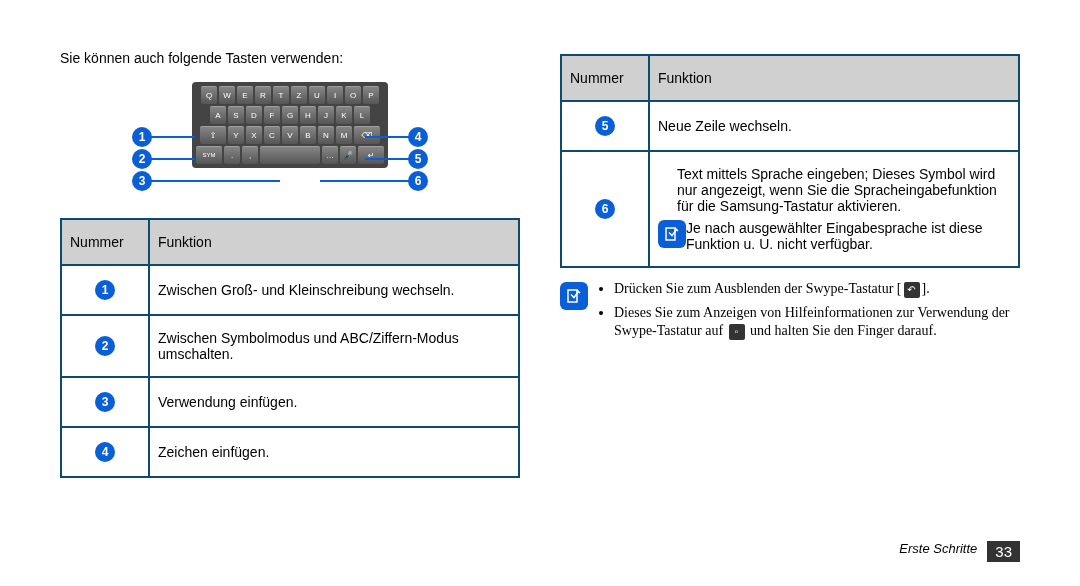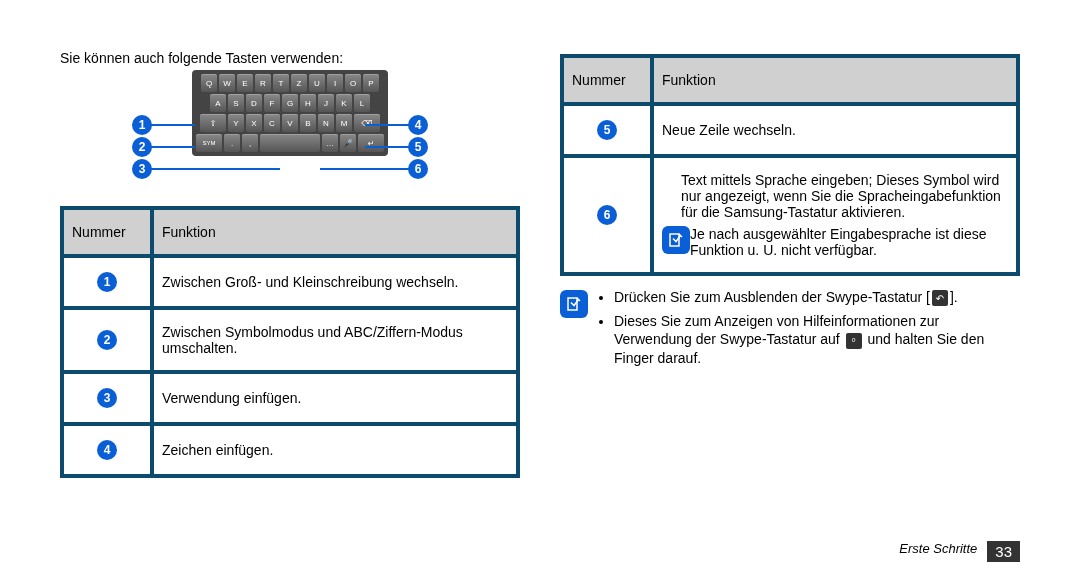--- a/index.html
+++ b/index.html
@@ -16,20 +16,21 @@
   .page {
     display: flex;
     padding: 50px 60px 20px 60px;
     gap: 40px;
   }
   .col {
     flex: 1;
     min-width: 0;
   }
   .intro {
+    margin-bottom: 12px;
   }
   .kb-figure {
     text-align: center;
     position: relative;
     height: 130px;
     margin-bottom: 10px;
   }
   .kb-image {
     display: inline-block;
     background: #444;
@@ -75,21 +76,21 @@
     position: absolute;
     height: 2px;
     background: #0a5fd6;
   }
   table {
     width: 100%;
     border-collapse: collapse;
     margin-top: 4px;
   }
   th, td {
-    border: 4px solid #0c4a6e;
+    border: 2px solid #0c4a6e;
     padding: 14px 8px;
     text-align: left;
     vertical-align: middle;
     font-size: 14px;
   }
   th {
     background: #d0d0d0;
     font-weight: normal;
   }
   td.num {
@@ -124,20 +125,21 @@
   }
   .note-icon svg { width: 18px; height: 18px; }
   .tip-block {
     display: flex;
     gap: 10px;
     margin-top: 12px;
   }
   .tip-block ul {
     margin: 0;
     padding-left: 16px;
+    font-family: Liberation Serif, serif;
   }
   .tip-block li {
     margin-bottom: 6px;
     line-height: 1.3;
   }
   .inline-icon {
     display: inline-flex;
     width: 16px;
     height: 16px;
     background: #333;

